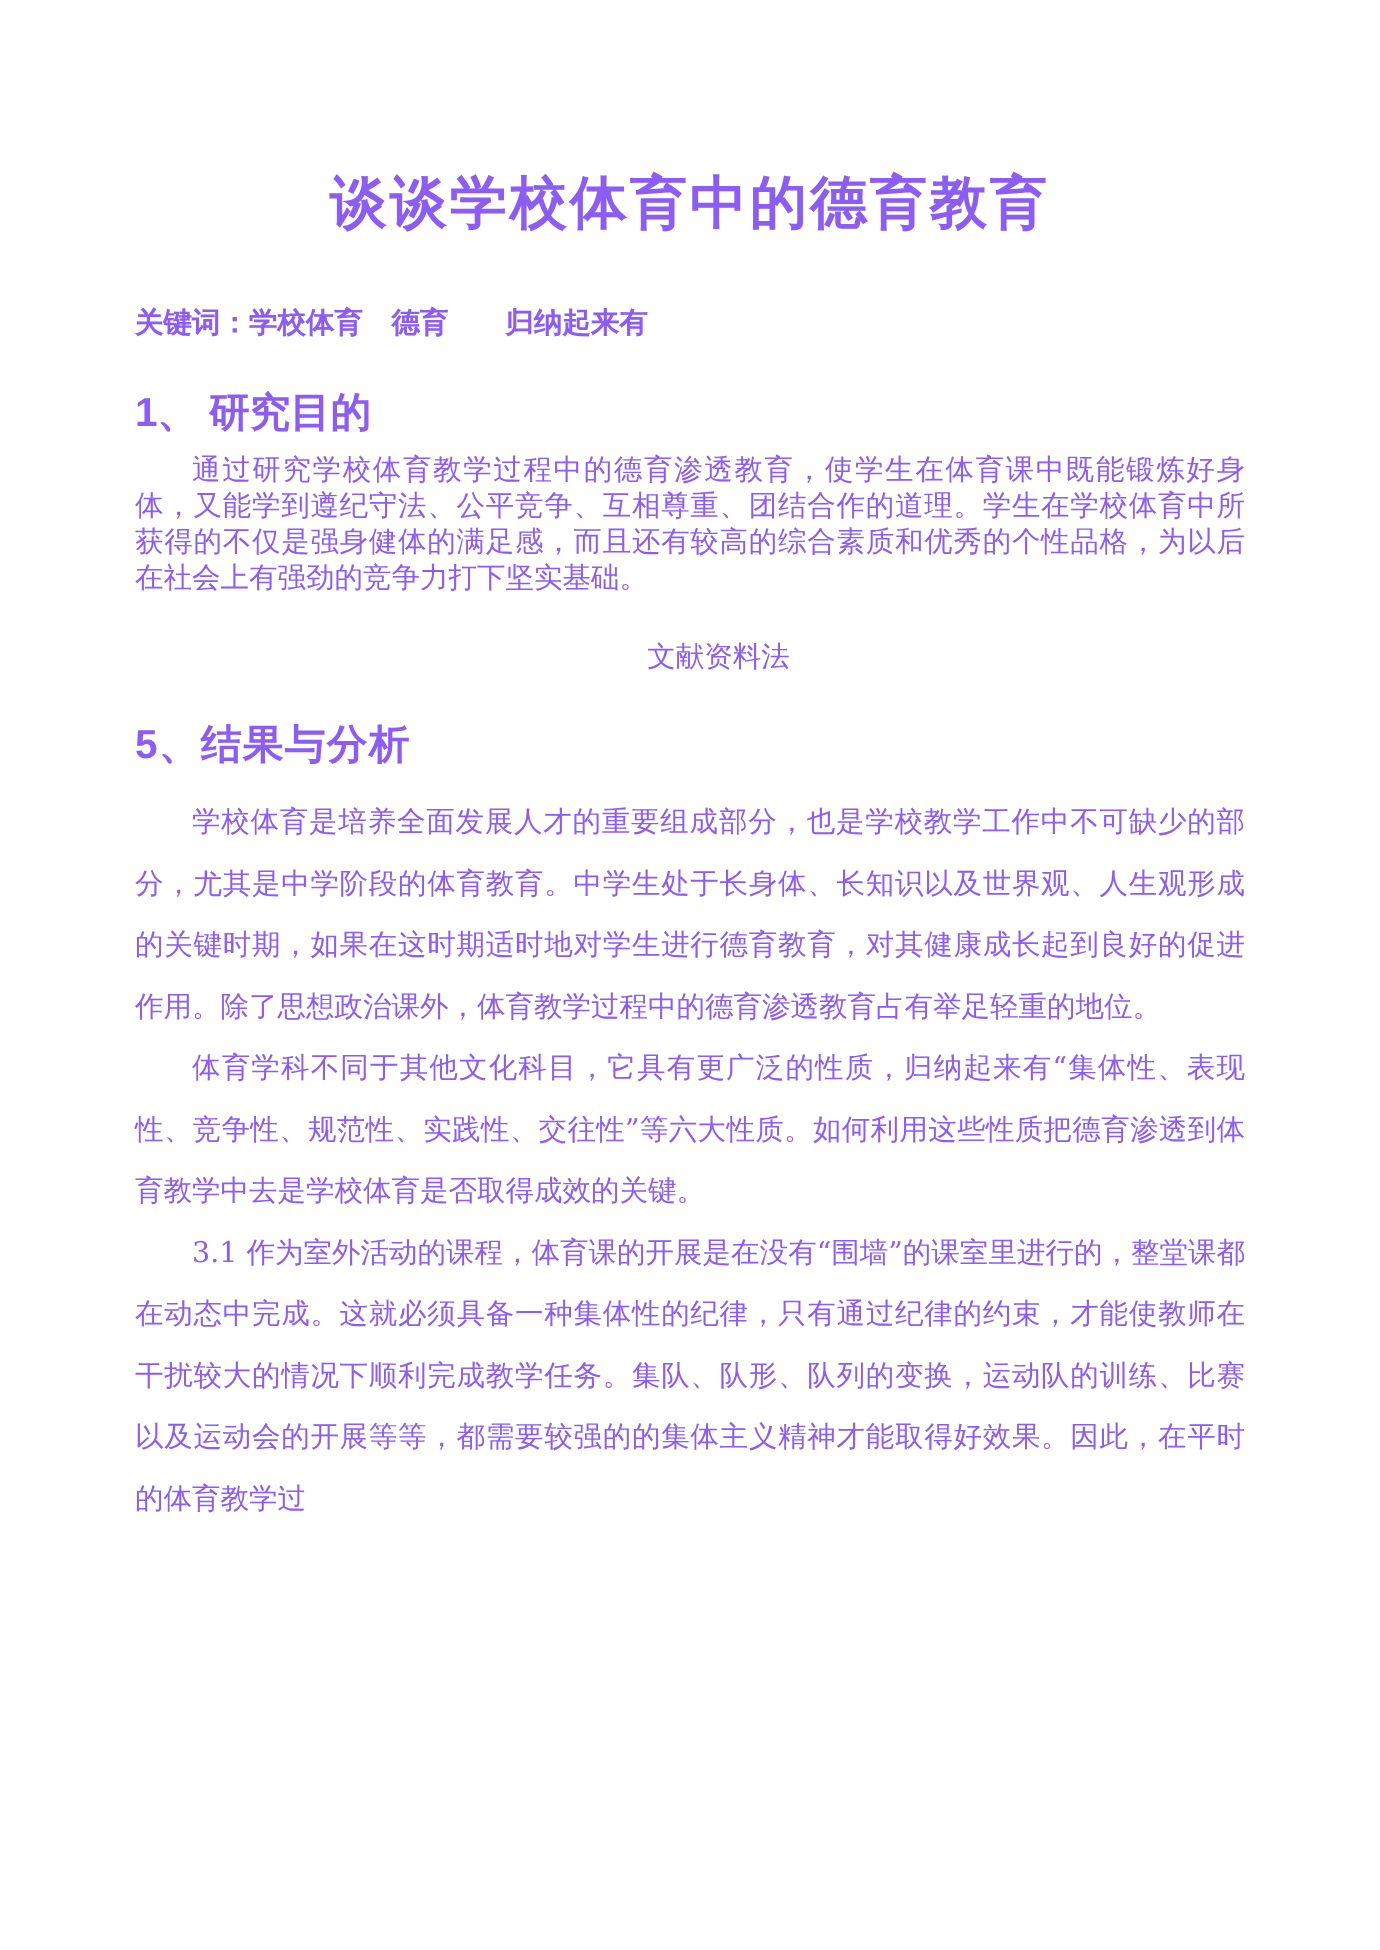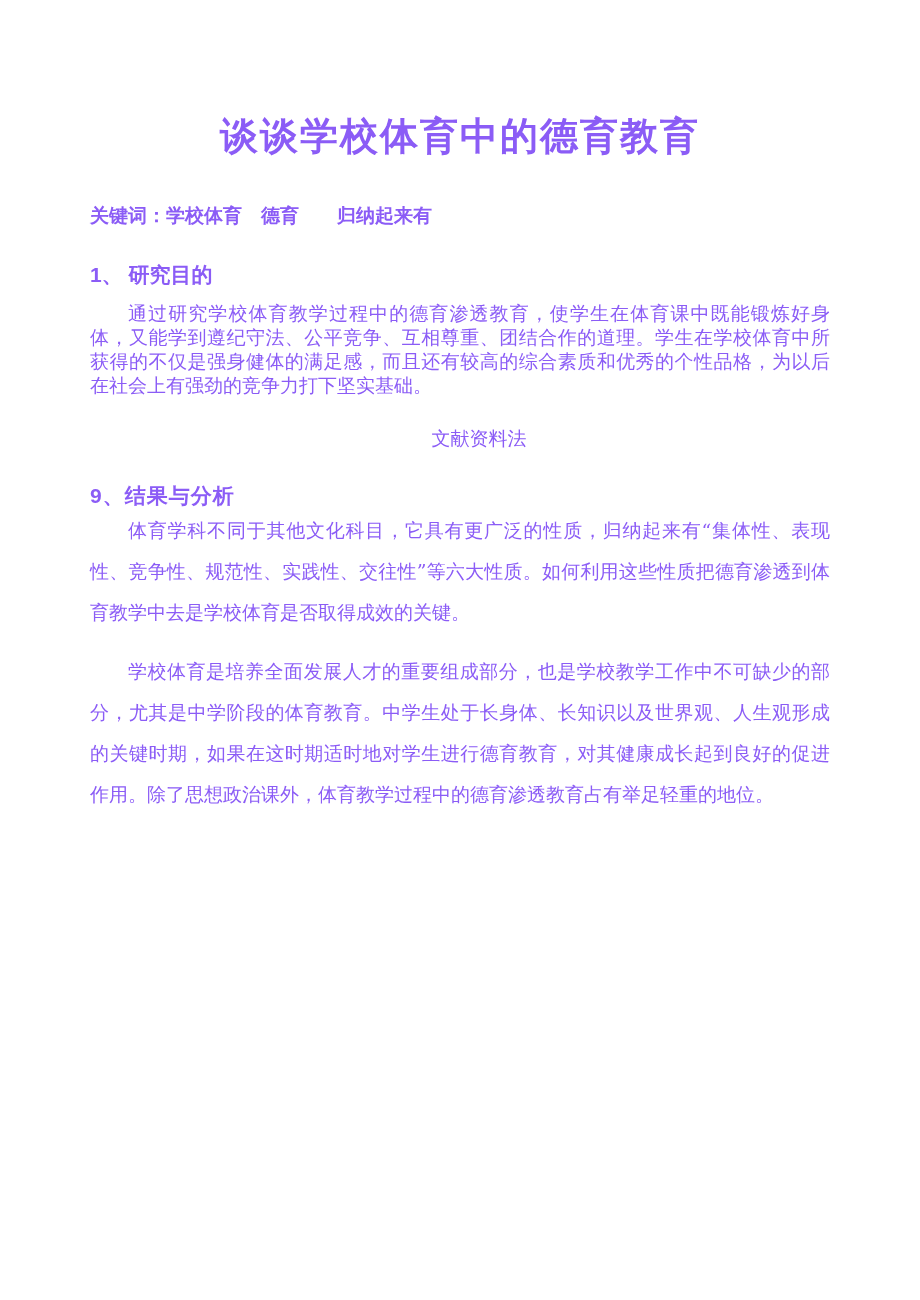--- a/index.html
+++ b/index.html
@@ -38,21 +38,21 @@
   .keywords {
     font-family: "Liberation Sans", sans-serif;
     font-weight: bold;
     font-size: 19px;
     line-height: 27px;
     margin: 3px 0 0 0;
   }
   .sec-heading {
     font-family: "Liberation Sans", sans-serif;
     font-weight: bold;
-    font-size: 21px;
+    font-size: 27px;
     line-height: 28px;
     margin: 0;
   }
   .sec-heading.h1 { margin-top: 32px; }
   .sec-heading.h2 { margin-top: 14px; }
   .sec-heading.h3 { margin-top: 30px; letter-spacing: 1px; }
   .para {
     font-family: "DejaVu Serif", "Liberation Serif", serif;
     font-size: 19px;
     text-align: justify;
@@ -83,20 +83,21 @@
 
   <p class="keywords"><span>关键词：</span><span>学校体育　德育　　归纳起来有</span></p>
 
   <h2 class="sec-heading h1">1、 研究目的</h2>
 
   <p class="para medium">通过研究学校体育教学过程中的德育渗透教育，使学生在体育课中既能锻炼好身体，又能学到遵纪守法、公平竞争、互相尊重、团结合作的道理。学生在学校体育中所获得的不仅是强身健体的满足感，而且还有较高的综合素质和优秀的个性品格，为以后在社会上有强劲的竞争力打下坚实基础。</p>
 
 
   <p class="para method">文献资料法</p>
 
-  <h2 class="sec-heading h3">9、结果与分析</h2>
+  <h2 class="sec-heading h3">5、结果与分析</h2>
+
+  <p class="para wide first">学校体育是培养全面发展人才的重要组成部分，也是学校教学工作中不可缺少的部分，尤其是中学阶段的体育教育。中学生处于长身体、长知识以及世界观、人生观形成的关键时期，如果在这时期适时地对学生进行德育教育，对其健康成长起到良好的促进作用。除了思想政治课外，体育教学过程中的德育渗透教育占有举足轻重的地位。</p>
 
   <p class="para wide">体育学科不同于其他文化科目，它具有更广泛的性质，归纳起来有“集体性、表现性、竞争性、规范性、实践性、交往性”等六大性质。如何利用这些性质把德育渗透到体育教学中去是学校体育是否取得成效的关键。</p>
 
-  <p class="para wide first">学校体育是培养全面发展人才的重要组成部分，也是学校教学工作中不可缺少的部分，尤其是中学阶段的体育教育。中学生处于长身体、长知识以及世界观、人生观形成的关键时期，如果在这时期适时地对学生进行德育教育，对其健康成长起到良好的促进作用。除了思想政治课外，体育教学过程中的德育渗透教育占有举足轻重的地位。</p>
-
+  <p class="para wide">3.1 作为室外活动的课程，体育课的开展是在没有“围墙”的课室里进行的，整堂课都在动态中完成。这就必须具备一种集体性的纪律，只有通过纪律的约束，才能使教师在干扰较大的情况下顺利完成教学任务。集队、队形、队列的变换，运动队的训练、比赛以及运动会的开展等等，都需要较强的的集体主义精神才能取得好效果。因此，在平时的体育教学过</p>
 
 </div>
 
 </body></html>

